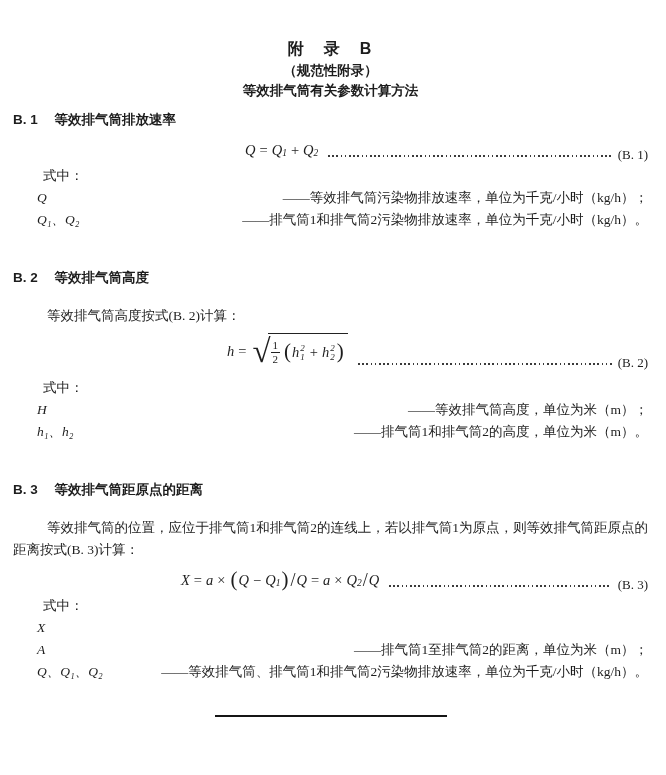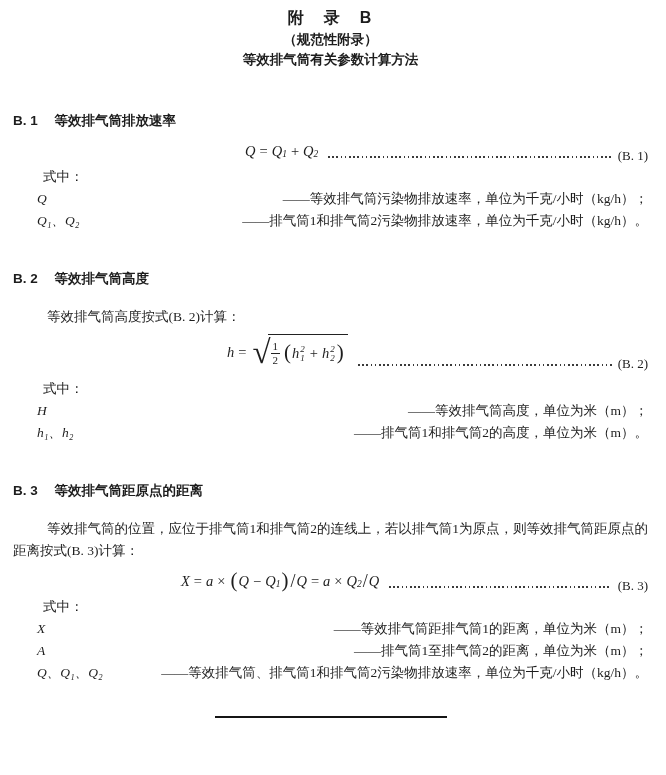--- a/index.html
+++ b/index.html
@@ -3,26 +3,26 @@
 <meta charset="utf-8">
 <style>
   html,body{margin:0;padding:0;background:#fff;}
   .page{
     width:666px;height:775px;box-sizing:border-box;
     padding:6px 18px 0 13px;background:#fff;color:#1d1d1d;
     font-family:"Liberation Serif","DejaVu Serif",serif;
     font-size:13.5px;line-height:22px;overflow:hidden;
   }
   .doc-header{text-align:center;font-family:"Liberation Sans","DejaVu Sans",sans-serif;font-weight:bold;}
-  .t1{font-size:16px;line-height:24px;letter-spacing:2px;}
+  .t1{font-size:16px;line-height:24px;letter-spacing:2px;margin-top:31px;}
   .t2{font-size:13.5px;line-height:20px;}
   .sec-h{font-family:"Liberation Sans","DejaVu Sans",sans-serif;font-weight:bold;
     font-size:13.5px;line-height:22px;margin:0;}
   .sec-h .no{margin-right:13px;}
-  .mt24{margin-top:40px;} .mt18{margin-top:36px;}
+  .mt24{margin-top:8px;} .mt18{margin-top:36px;}
   .para{margin:16px 0 0;text-indent:34px;text-align:justify;}
   .lead{margin:16px 0 0 34px;text-indent:0;}
   
   .eqrow{display:flex;align-items:center;margin:8px 0 0;}
   .eqrow.tall{margin-top:6px;}
   .eq{display:inline-flex;align-items:center;font-size:14.5px;white-space:nowrap;}
   .v{font-style:italic;font-family:"Liberation Serif","DejaVu Serif",serif;}
   .op{margin:0 4px;font-style:normal;}
   .eq sub{font-size:9.5px;font-style:italic;position:relative;top:3px;line-height:0;}
   .leader{flex:1 1 auto;height:2px;margin:0 6px 0 10px;transform:translateY(6px);
@@ -176,21 +176,20 @@
         <span class="v">Q</span>
       </span>
       <span class="leader"></span>
       <span class="eqlabel">(B. 3)</span>
     </div>
 
     <div class="where">式中：</div>
     <div class="defs wide">
       <div class="defrow">
         <span class="sym">X</span>
-        <span class="deftext">——等效排气筒距排气筒1的距离，单位为米（m）；</span>
       </div>
       <div class="defrow">
         <span class="sym">A</span>
         <span class="deftext">——排气筒1至排气筒2的距离，单位为米（m）；</span>
       </div>
       <div class="defrow">
         <span class="sym">Q、Q₁、Q₂</span>
         <span class="deftext">——等效排气筒、排气筒1和排气筒2污染物排放速率，单位为千克/小时（kg/h）。</span>
       </div>
     </div>

